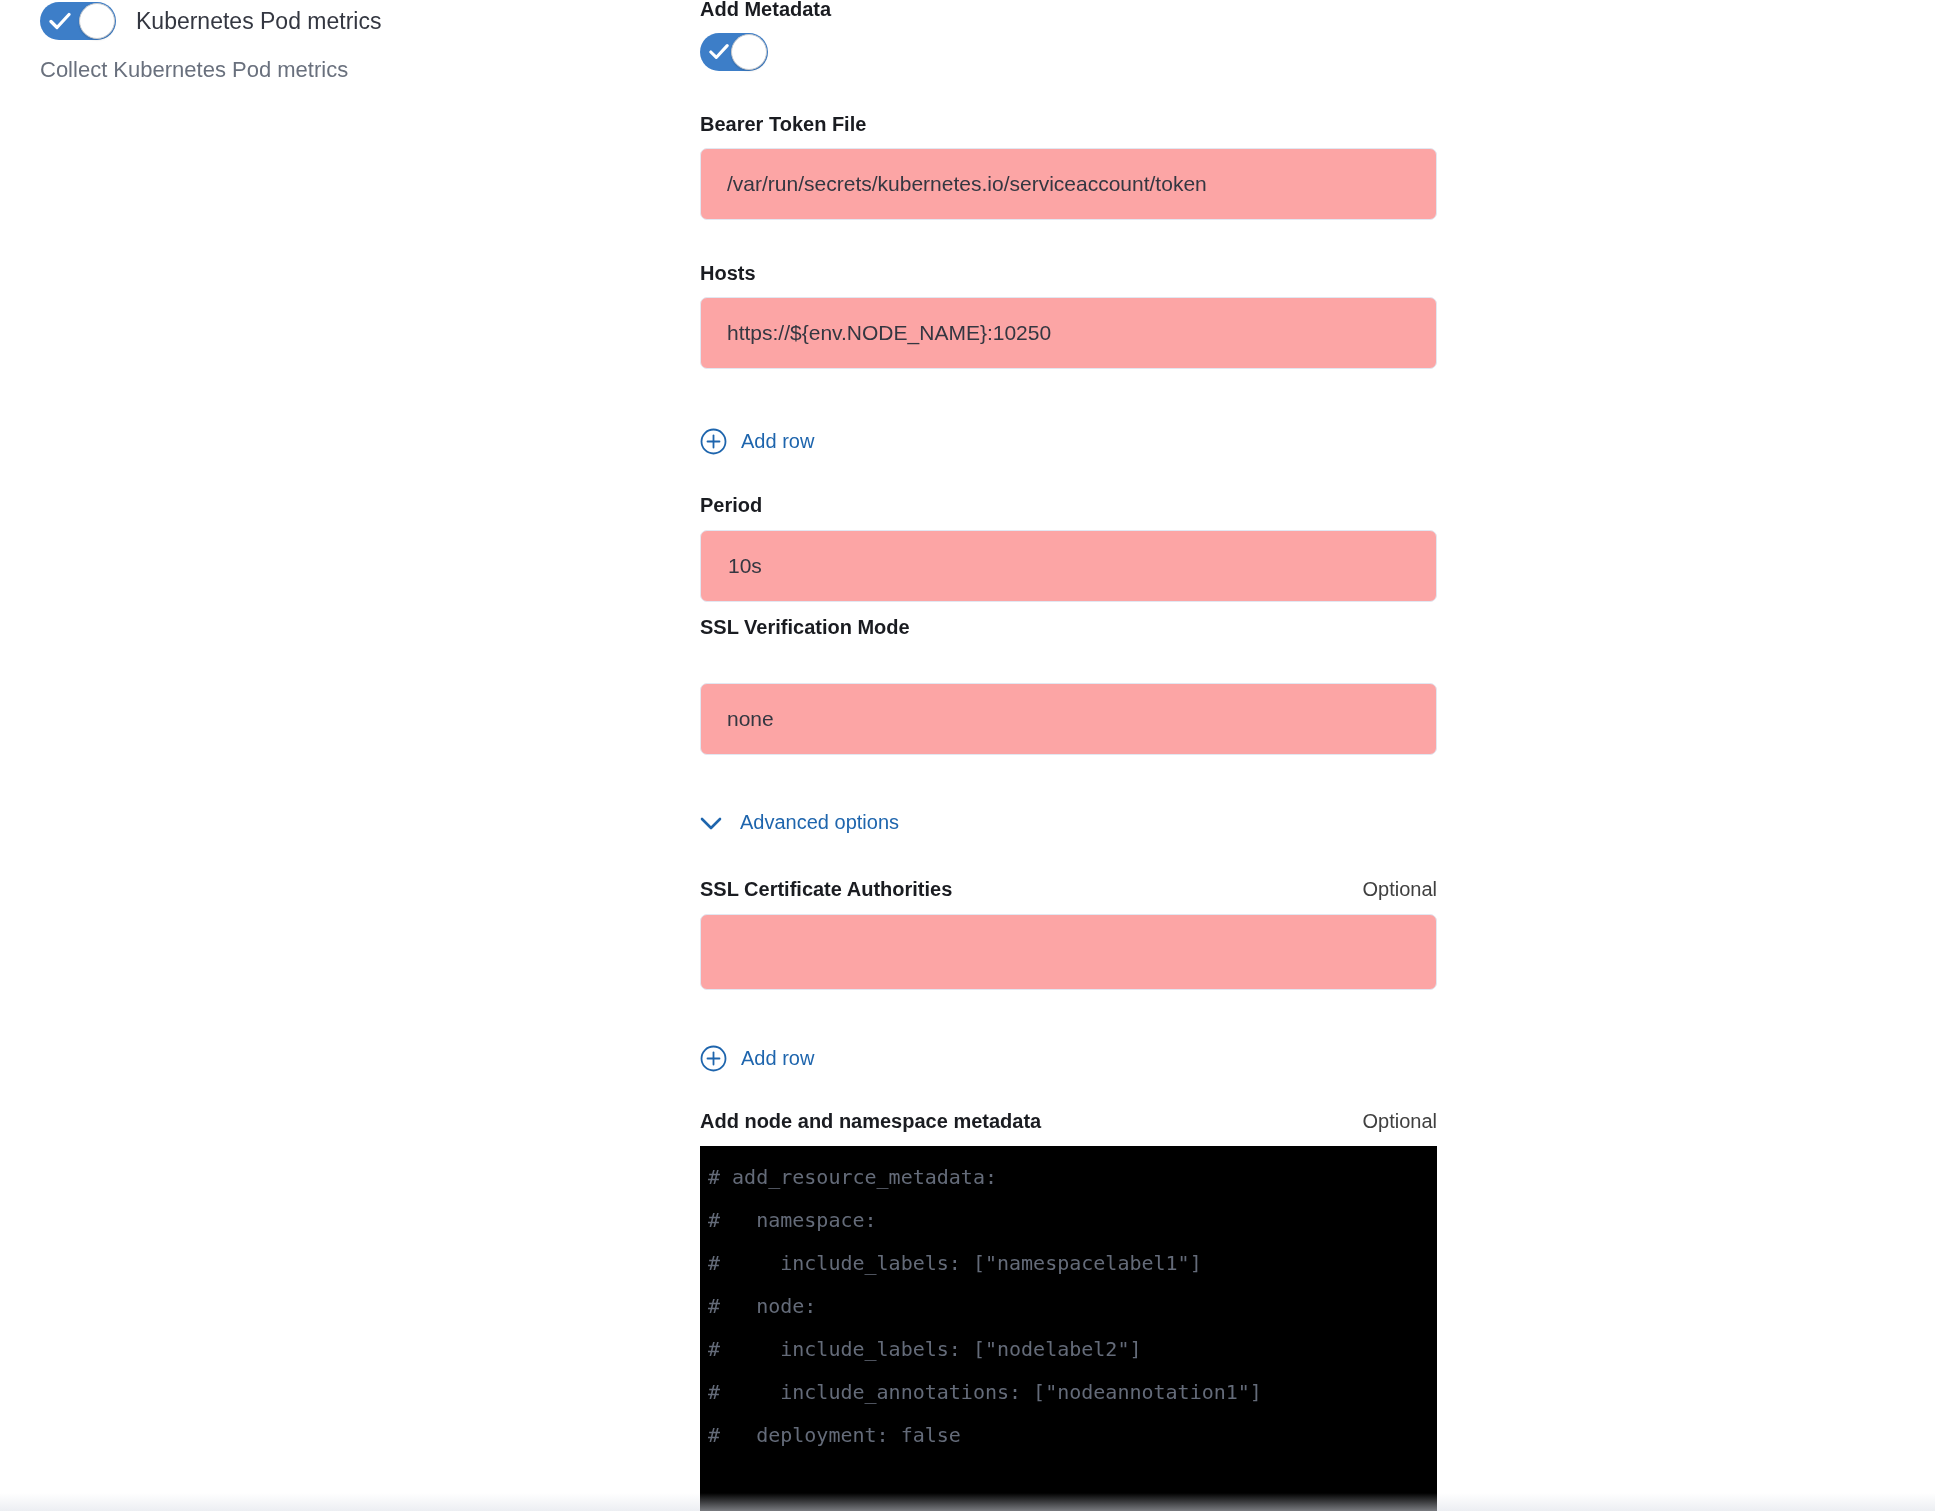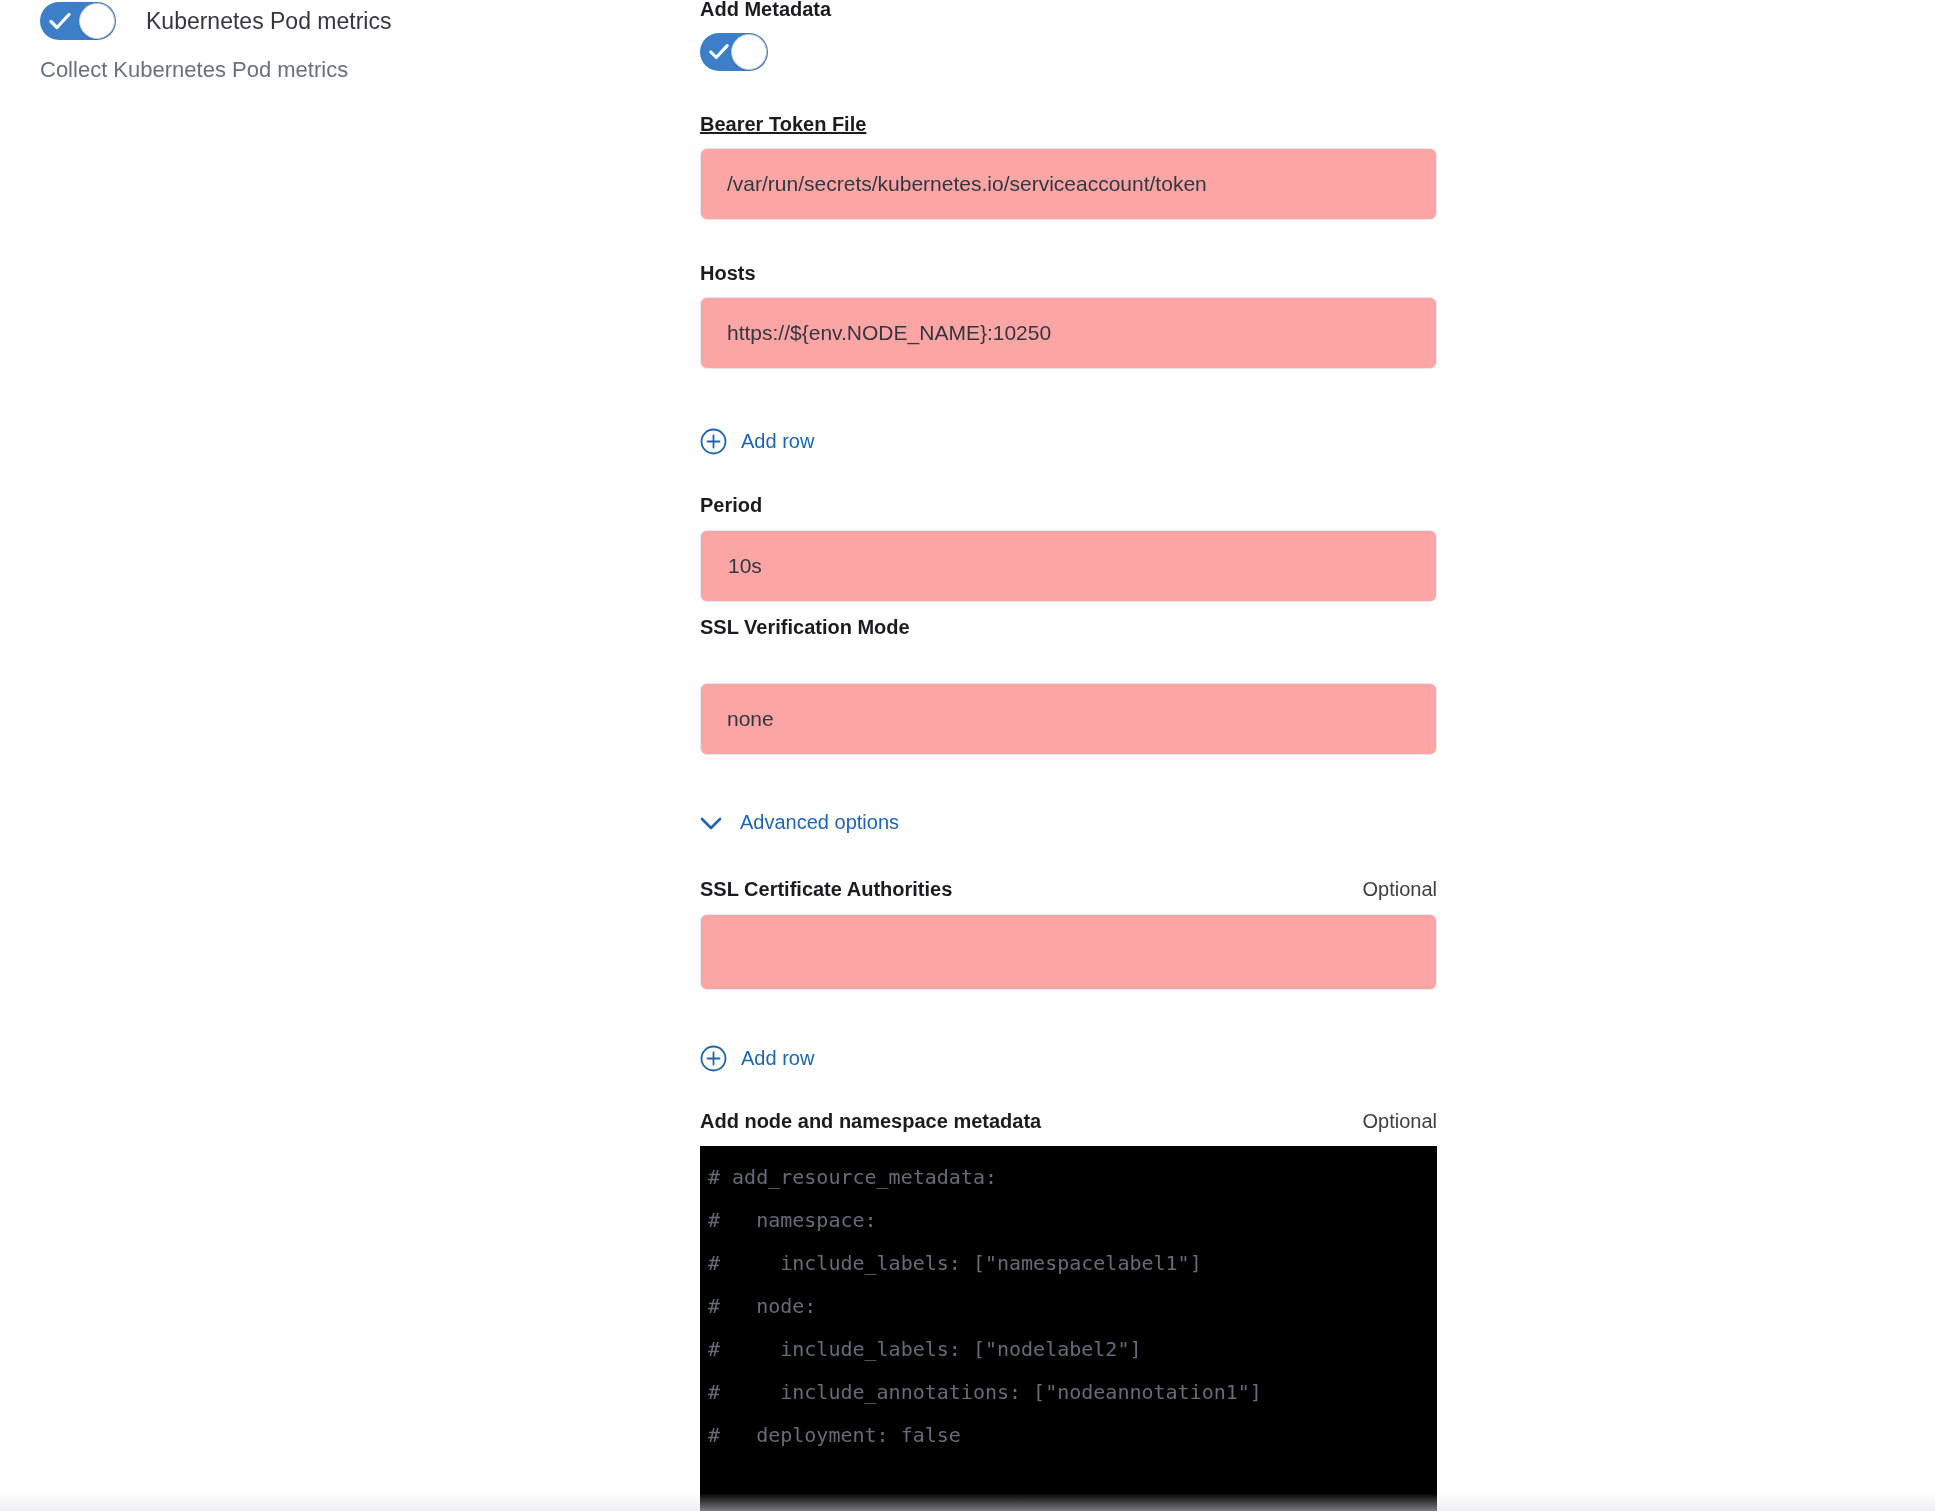--- a/index.html
+++ b/index.html
@@ -6,21 +6,21 @@
   html, body { width: 1935px; height: 1511px; overflow: hidden; }
   body {
     position: relative;
     background: #ffffff;
     font-family: "Liberation Sans", "DejaVu Sans", sans-serif;
     color: #343741;
   }
 
   
   .left-panel { position: absolute; left: 0; top: 0; width: 560px; height: 300px; }
-  .left-title-row { position: absolute; left: 40px; top: 2px; display: flex; align-items: center; gap: 30px; }
+  .left-title-row { position: absolute; left: 40px; top: 2px; display: flex; align-items: center; gap: 20px; }
   .left-title { font-size: 23px; color: #343741; white-space: nowrap; }
   .left-desc { position: absolute; left: 40px; top: 57px; font-size: 22px; color: #69707d; white-space: nowrap; }
 
   
   .switch {
     position: relative; border-radius: 100px; background: #3d7ec8;
     cursor: pointer; flex: none;
   }
   .switch.lg { width: 76px; height: 38px; }
   .switch.md { width: 68px; height: 38px; }
@@ -84,21 +84,21 @@
 <div class="form-col">
 
   <div class="f-label" style="top: -2px;">Add Metadata</div>
   <div class="switch md" style="position:absolute; left:0; top:33px;" role="switch" aria-checked="true">
     <svg class="check" width="20" height="18" viewBox="0 0 22 19">
       <polyline points="2,9.5 8,15.5 20,2.5" fill="none" stroke="#ffffff" stroke-width="3.4" stroke-linecap="round" stroke-linejoin="round"></polyline>
     </svg>
     <div class="knob"></div>
   </div>
 
-  <div class="f-label" style="top:113px;text-decoration:underline;">Bearer Token File</div>
+  <div class="f-label" style="top:113px;">Bearer Token File</div>
   <input class="f-input" style="top: 148px;" type="text" value="/var/run/secrets/kubernetes.io/serviceaccount/token">
 
   <div class="f-label" style="top:262px;">Hosts</div>
   <input class="f-input" style="top: 297px;" type="text" value="https://${env.NODE_NAME}:10250">
 
   <div class="link-row" style="top:420px;">
     <span class="ico">
       <svg width="27" height="27" viewBox="0 0 27 27">
         <circle cx="13.5" cy="13.5" r="12" fill="none" stroke="#1e65ad" stroke-width="1.8"></circle>
         <line x1="7.5" y1="13.5" x2="19.5" y2="13.5" stroke="#1e65ad" stroke-width="1.8" stroke-linecap="round"></line>

